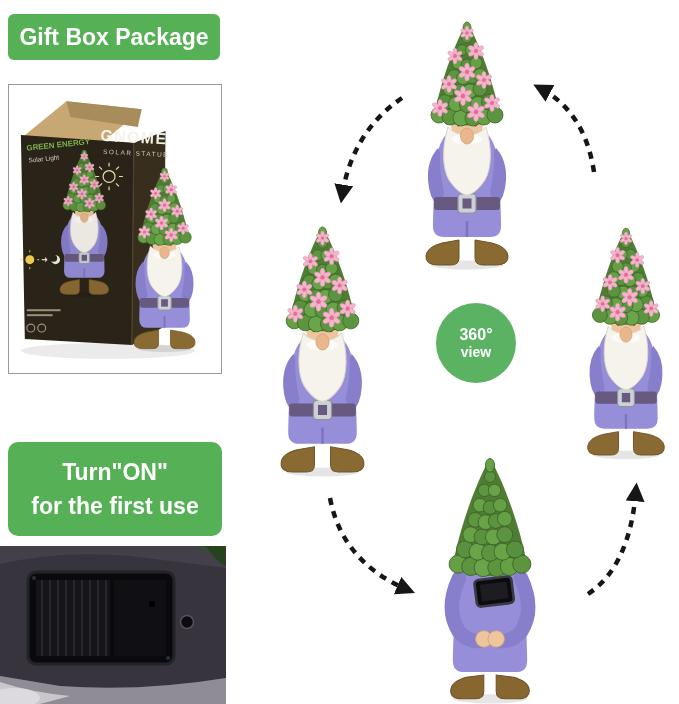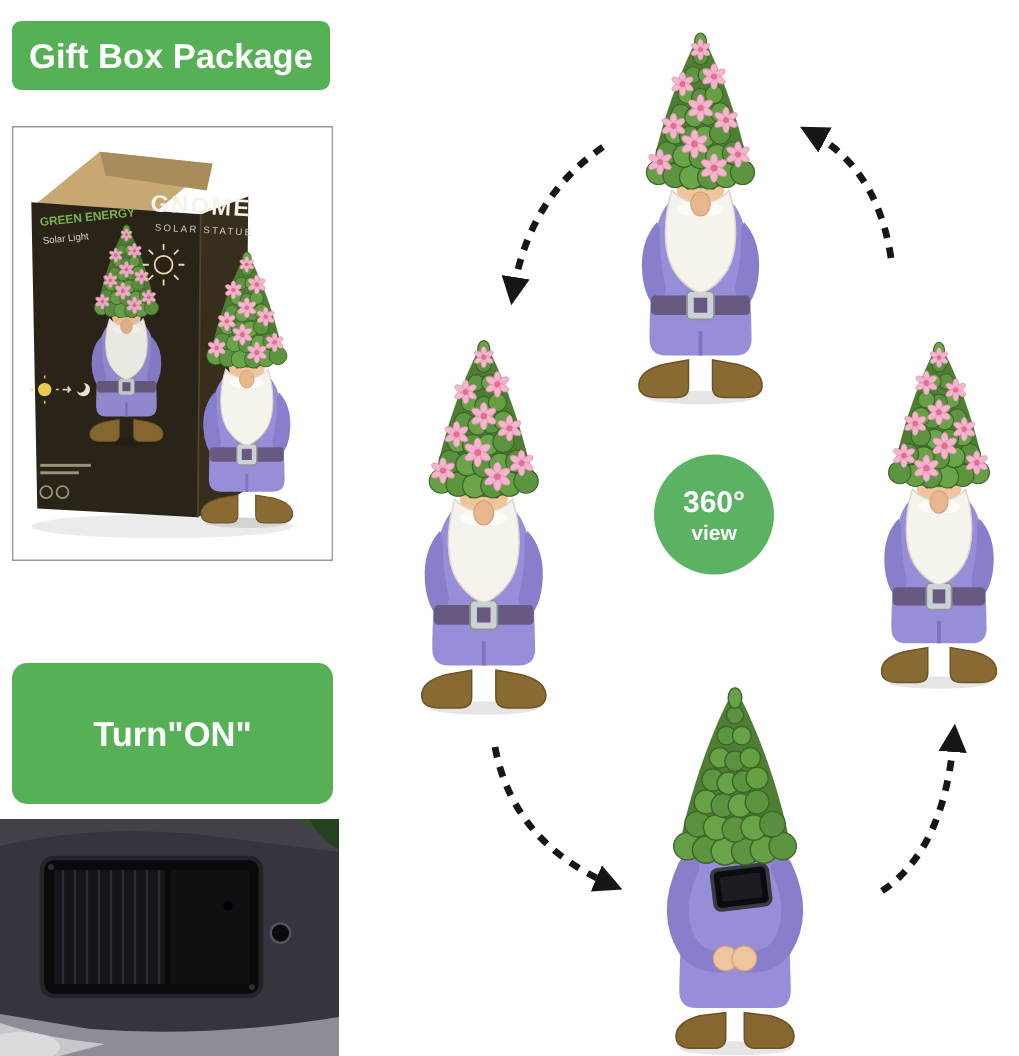--- a/index.html
+++ b/index.html
@@ -22,21 +22,21 @@
   .gnome svg { display:block; width:100%; height:100%; }
   .gnome-top    { left:407px; top:20px;  width:120px; height:250px; }
   .gnome-left   { left:262px; top:225px; width:121px; height:252px; }
   .gnome-right  { left:570px; top:224px; width:112px; height:238px; }
   .gnome-bottom { left:428px; top:446px; width:124px; height:258px; }
 
   .badge-360 { position:absolute; left:436px; top:303px; width:80px; height:80px;
                border-radius:50%; background:#5bb262; color:#fff; display:flex;
                flex-direction:column; align-items:center; justify-content:center;
                font-weight:bold; }
-  .badge-360 .l1 { font-size:20px; }
+  .badge-360 .l1 { font-size:16px; }
   .badge-360 .l2 { font-size:14px; }
 
   .arrows { position:absolute; left:0; top:0; width:679px; height:704px; pointer-events:none; }
   svg text { font-family:"Liberation Sans", sans-serif; }
   .hidden-defs { position:absolute; width:0; height:0; overflow:hidden; }
 </style>
 </head>
 <body>
 
 <div class="stage">
@@ -181,20 +181,21 @@
         <circle cx="33" cy="245" r="4" fill="none" stroke="#9b927d" stroke-width="1.2"></circle>
       </g>
       <g transform="translate(112 82) scale(0.75)">
         <use href="#gnome-front"></use>
       </g>
     </svg>
   </div>
 
   <div class="banner banner-turnon">
     <span>Turn"ON"</span>
+    <span>for the first use</span>
   </div>
 
   <div class="photo-panel">
     <svg viewBox="0 0 226 158">
       <rect width="226" height="158" fill="#43404a"></rect>
       <path d="M0 18 Q60 4 130 10 L226 22 L226 132 Q140 146 60 140 L0 130 Z" fill="#37343e"></path>
       <g>
         <rect x="28" y="26" width="146" height="92" rx="8" fill="#0a0a0d" stroke="#23232a" stroke-width="3"></rect>
         <rect x="36" y="34" width="74" height="76" fill="#141419"></rect>
         <g stroke="#2c2c34" stroke-width="1.6">

